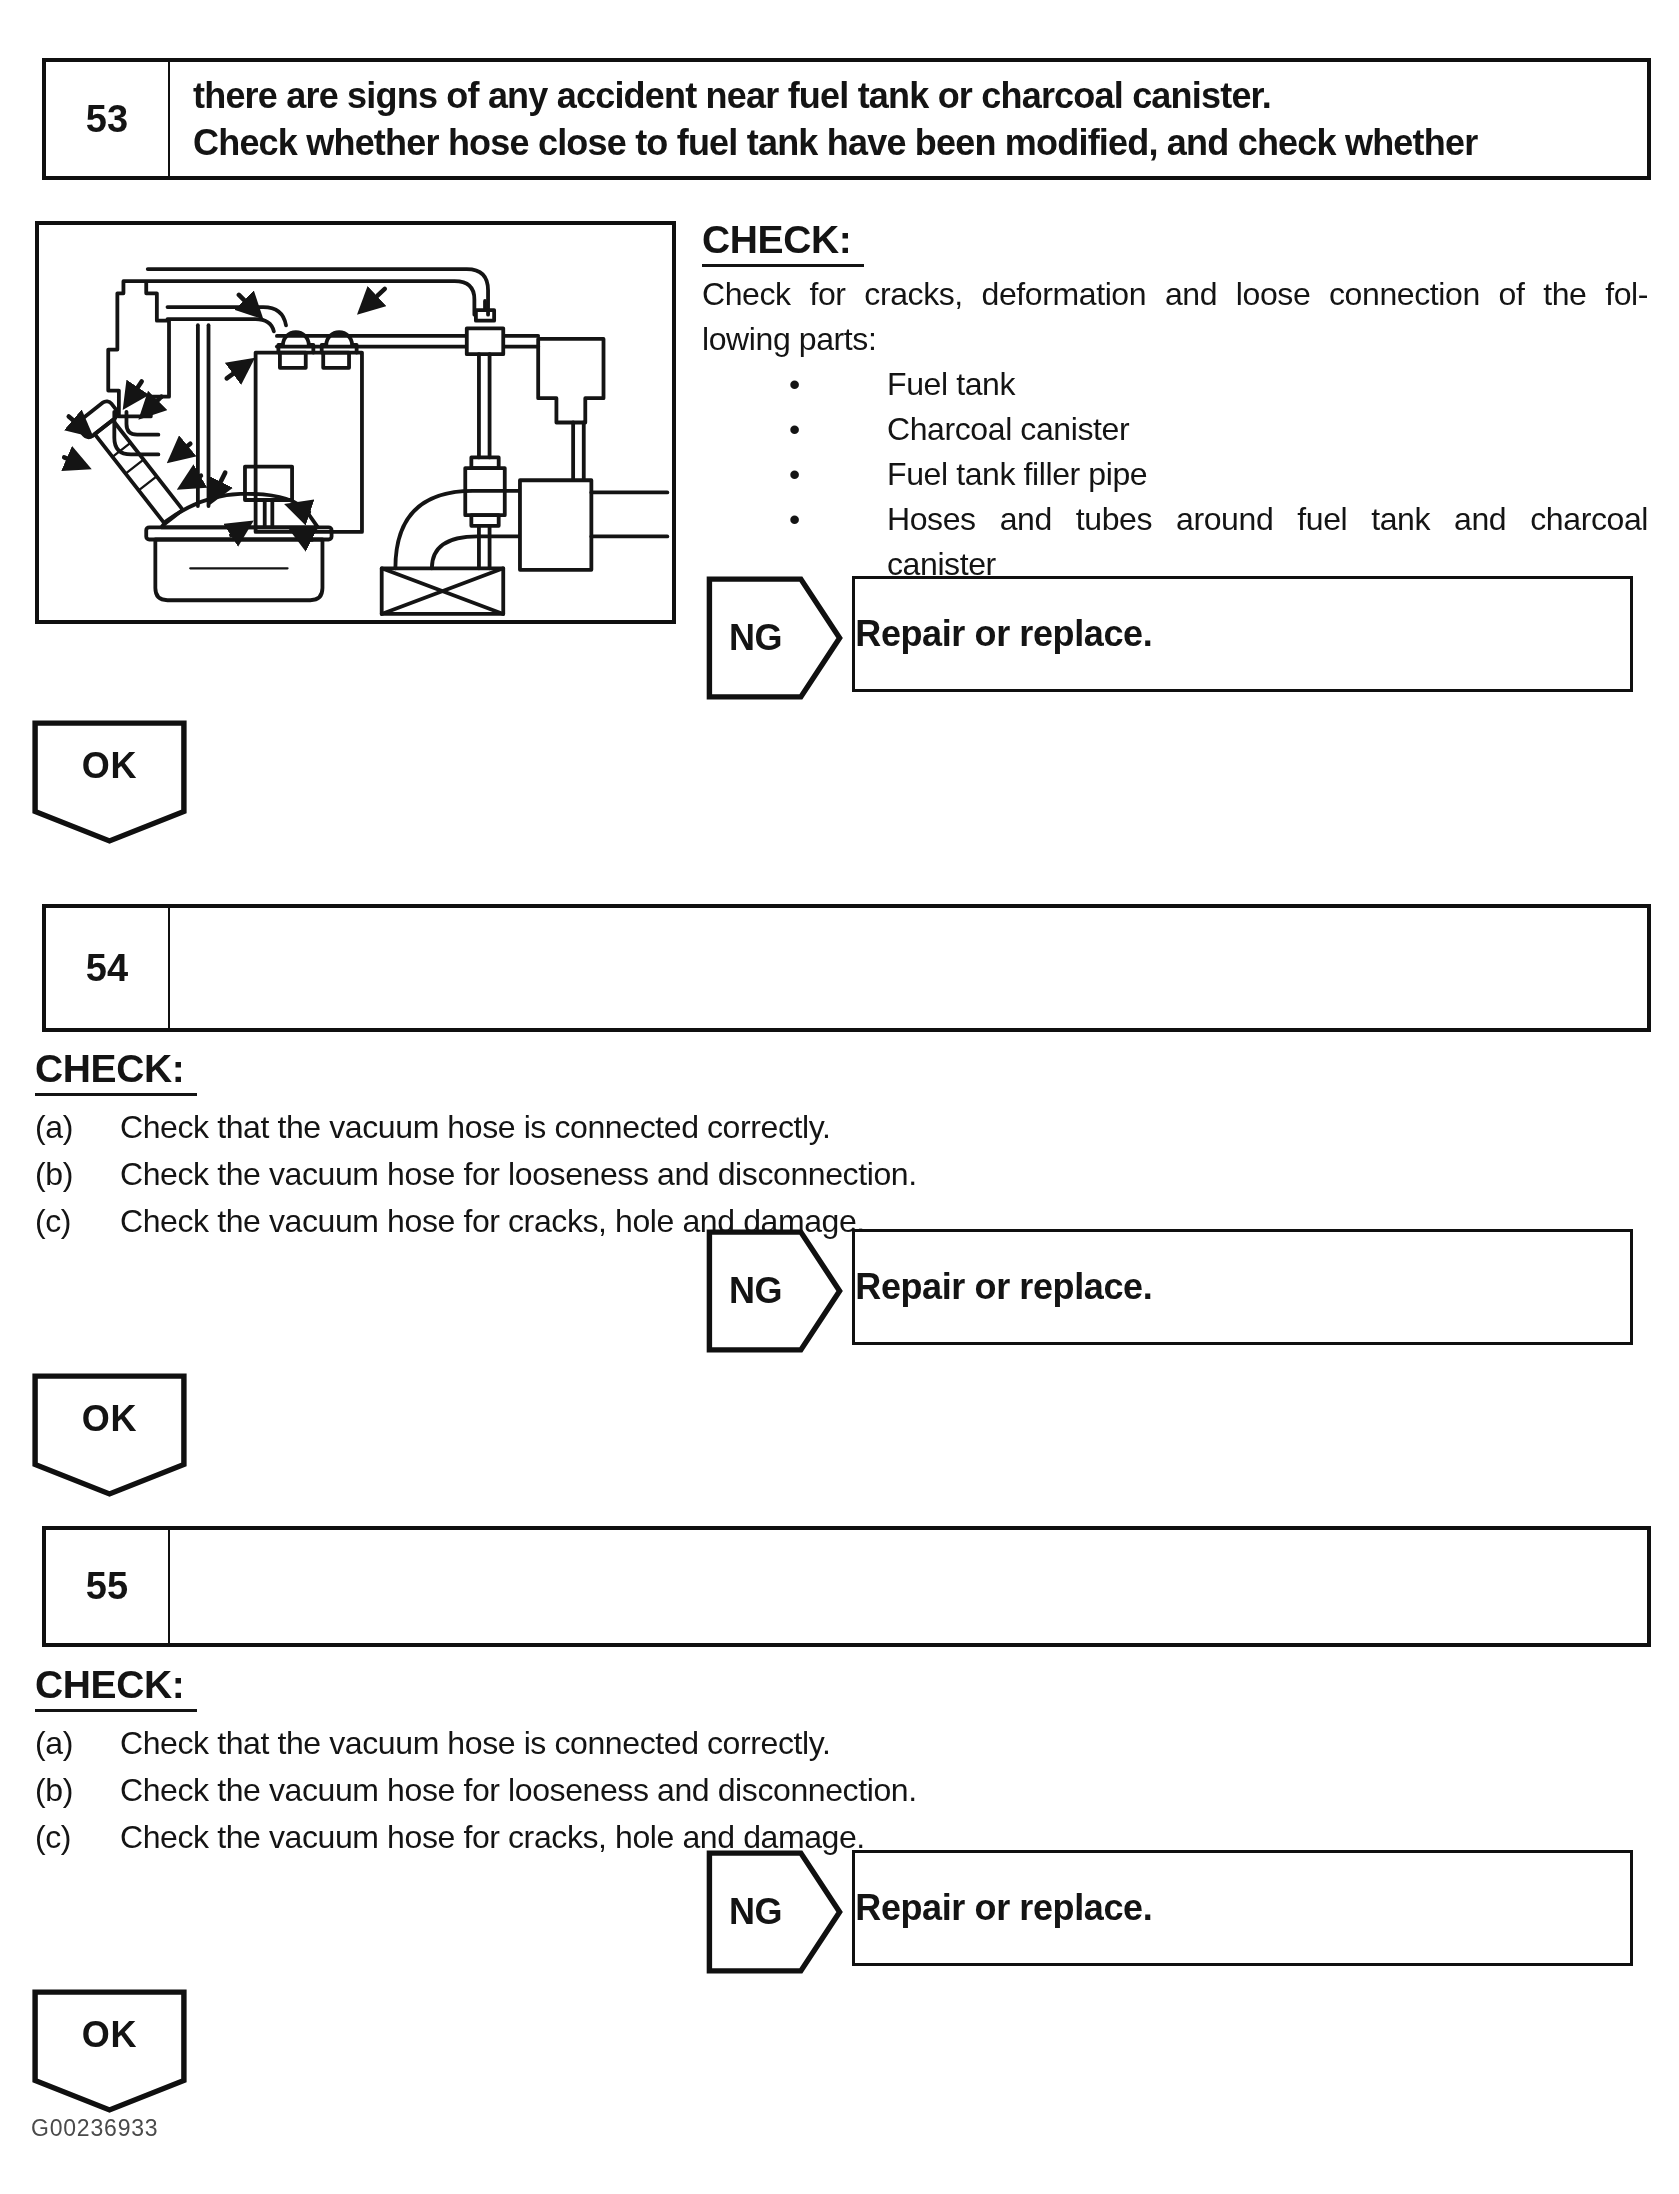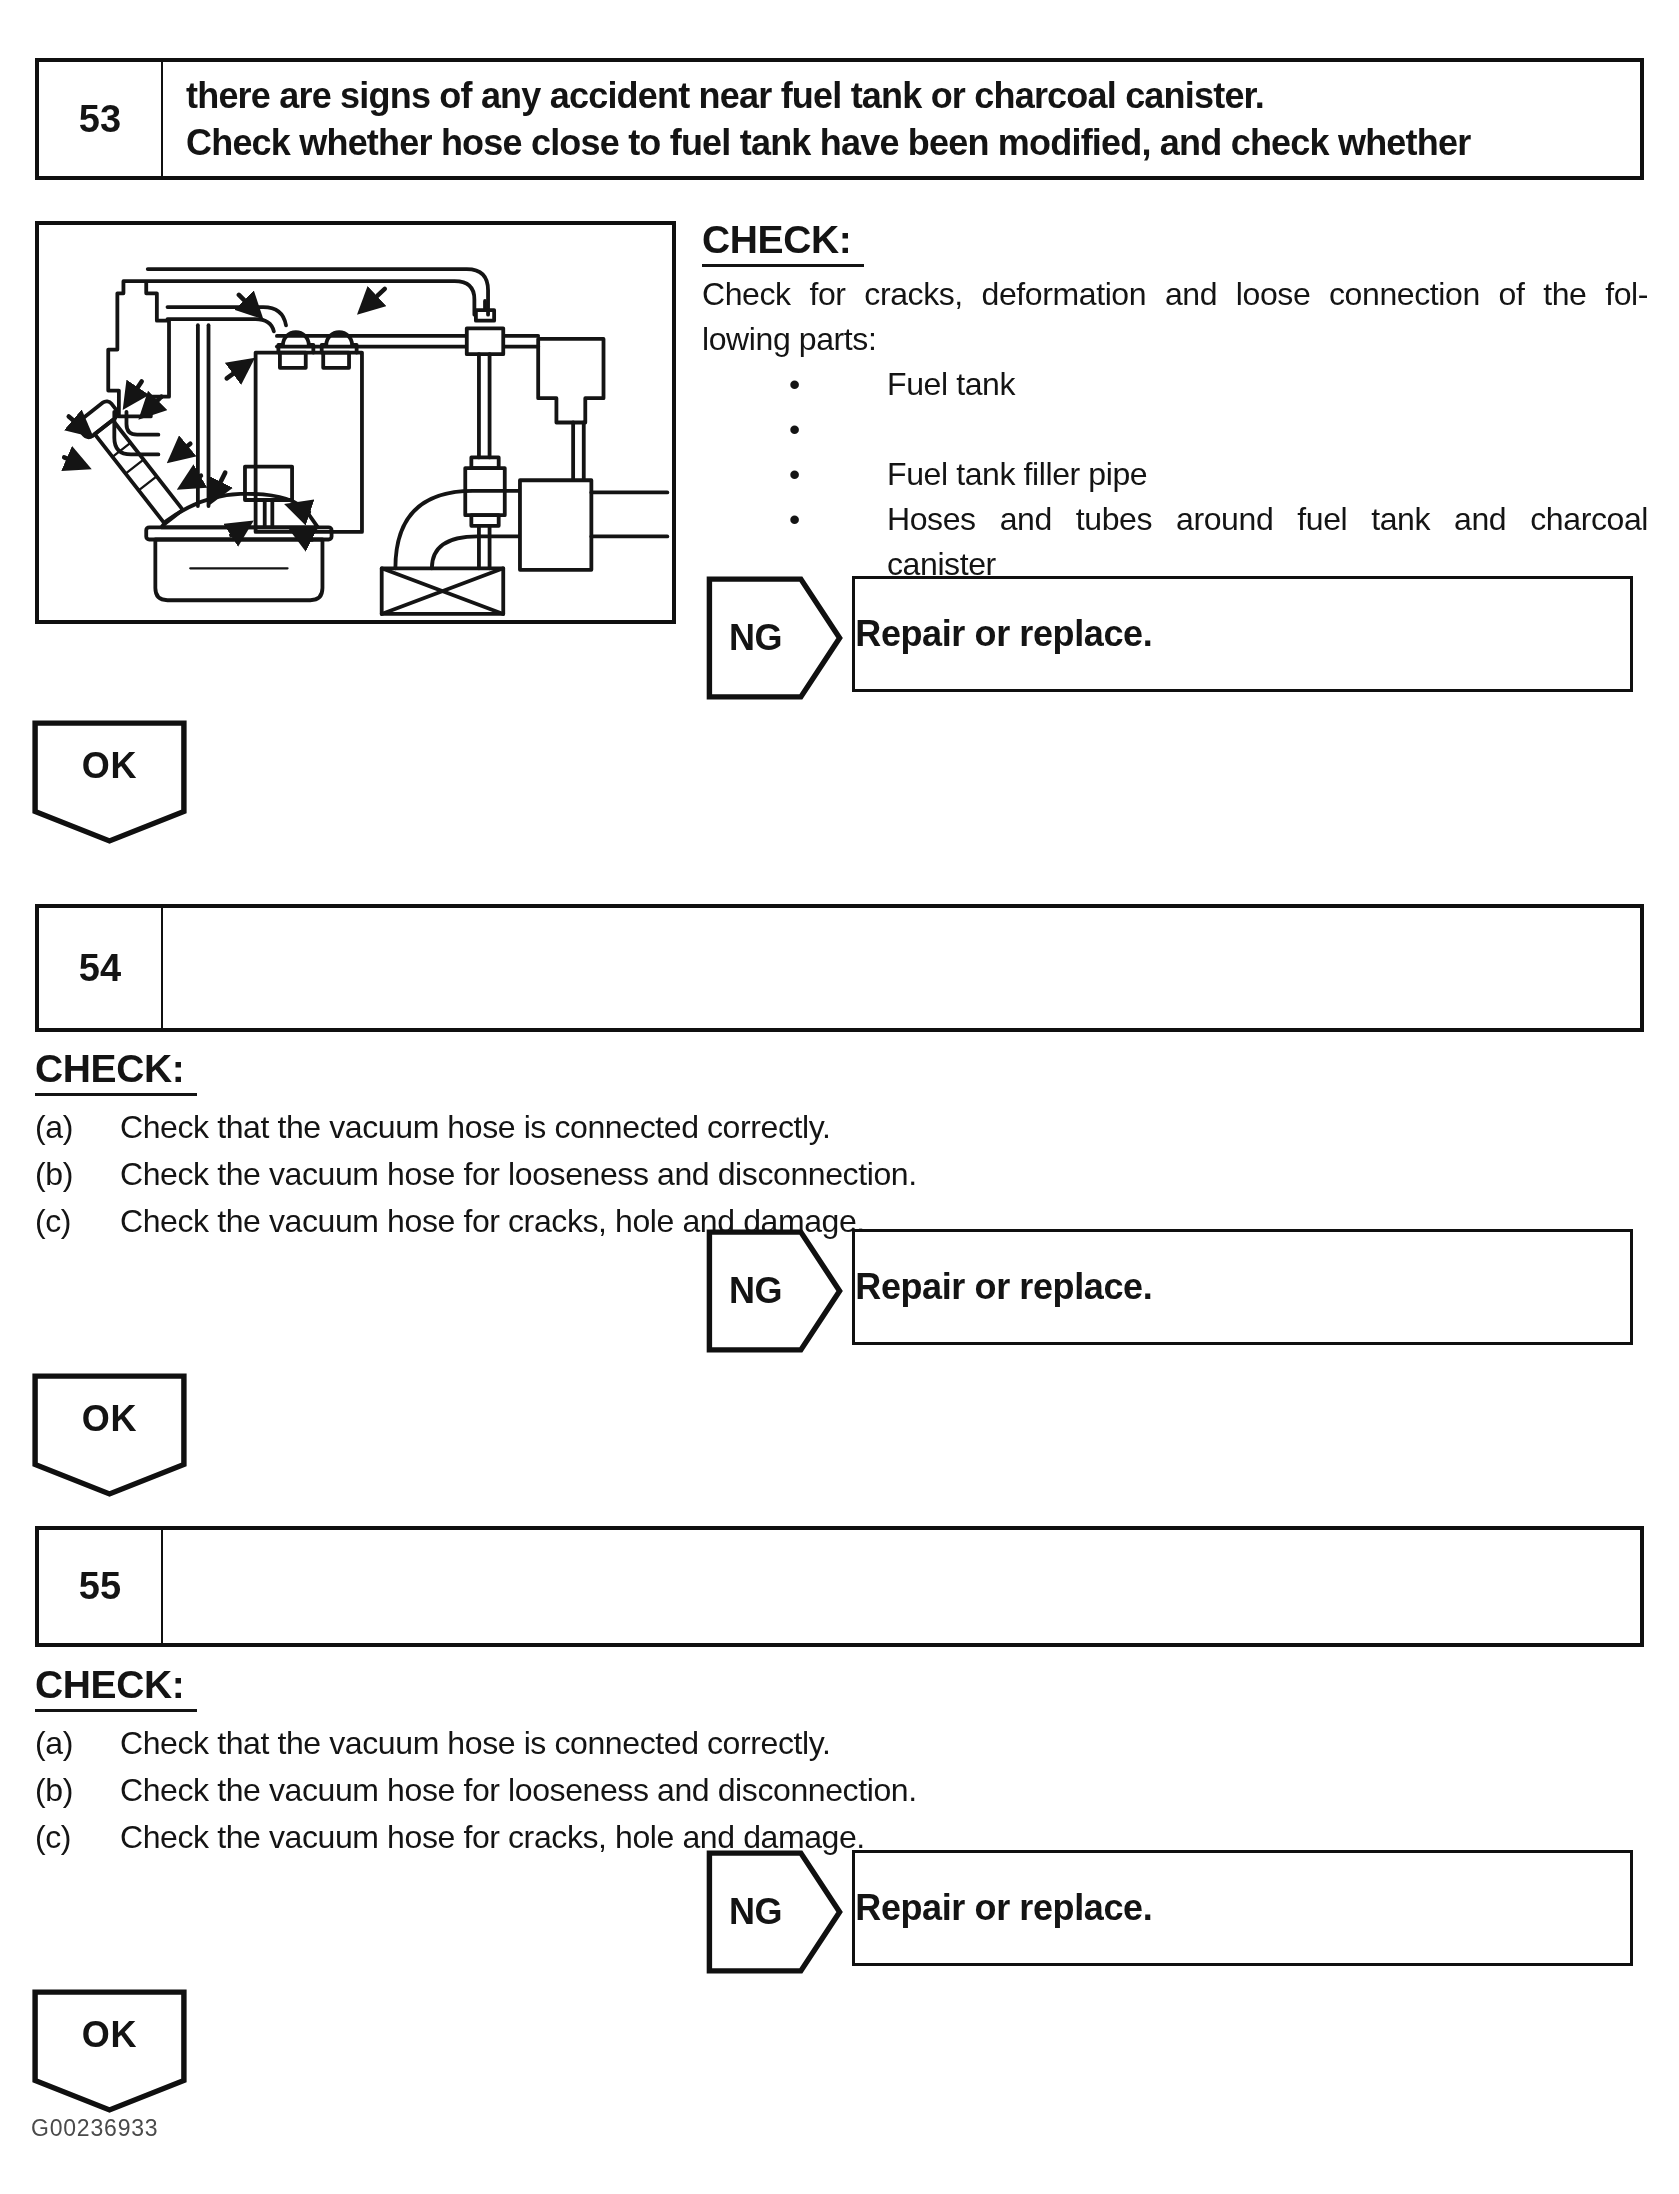--- a/index.html
+++ b/index.html
@@ -3,21 +3,21 @@
 <meta charset="utf-8">
 <style>
   html,body{margin:0;padding:0;background:#e8e8e8;}
   .page{
     position:relative;width:1679px;height:2194px;background:#ffffff;
     font-family:"Liberation Sans", sans-serif;color:#141414;overflow:hidden;
   }
   *{box-sizing:border-box;}
 
   
-  .step-box{position:absolute;left:35px;width:1609px;display:flex;border:4.7px solid #101010;background:#fff;}
+  .step-box{position:absolute;left:42px;width:1609px;display:flex;border:4.7px solid #101010;background:#fff;}
   .step-num{width:124px;border-right:2.3px solid #101010;display:flex;align-items:center;justify-content:center;
             font-size:38px;font-weight:bold;}
   .step-title{flex:1;display:flex;flex-direction:column;justify-content:center;padding:0 20px 0 23px;
               font-size:36px;font-weight:bold;line-height:47px;letter-spacing:-0.8px;white-space:nowrap;}
 
   
   .diagram-box{position:absolute;left:35px;top:221px;width:641px;height:403px;border:4.7px solid #101010;background:#fff;}
   .diagram-box svg{width:100%;height:100%;display:block;}
 
   
@@ -168,20 +168,21 @@
       <span class="check-heading">CHECK:</span>
     </div>
     <div class="body-line jline">Check for cracks, deformation and loose connection of the fol-</div>
     <div class="body-line">lowing parts:</div>
     <div class="bullet-row">
       <span class="dot">•</span>
       <span class="btxt">Fuel tank</span>
     </div>
     <div class="bullet-row">
       <span class="dot">•</span>
+      <span class="btxt">Charcoal canister</span>
     </div>
     <div class="bullet-row">
       <span class="dot">•</span>
       <span class="btxt">Fuel tank filler pipe</span>
     </div>
     <div class="bullet-row">
       <span class="dot">•</span>
       <span class="btxt just">Hoses and tubes around fuel tank and charcoal canister</span>
     </div>
   </div>

